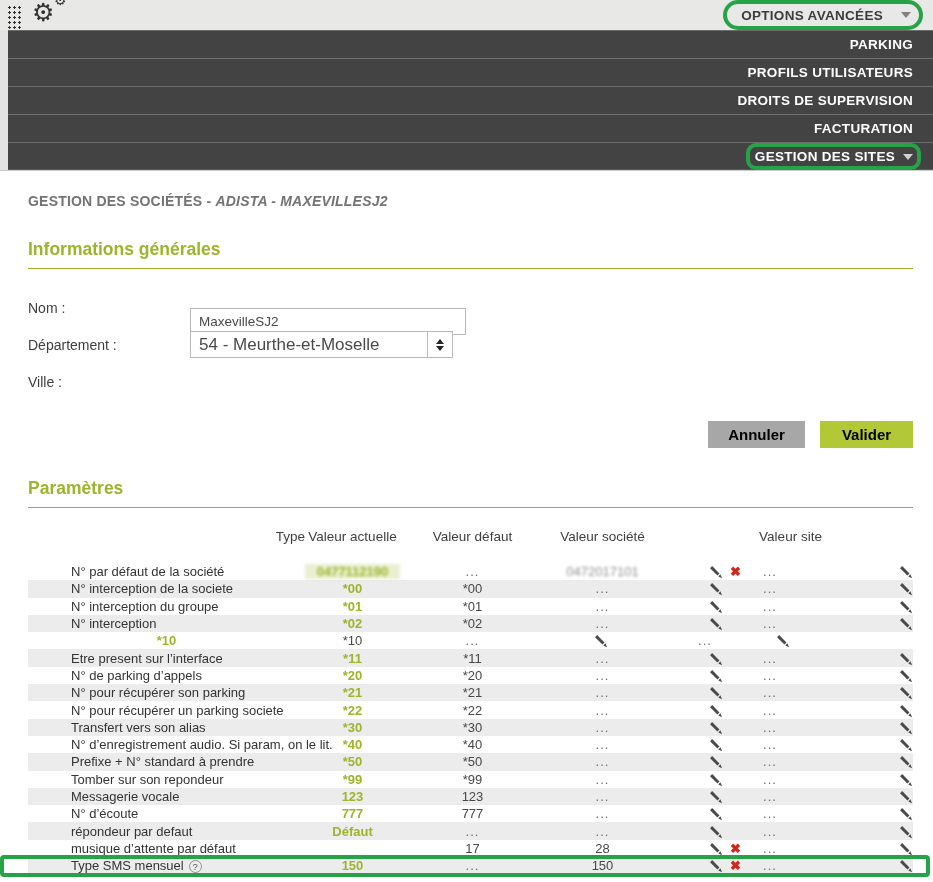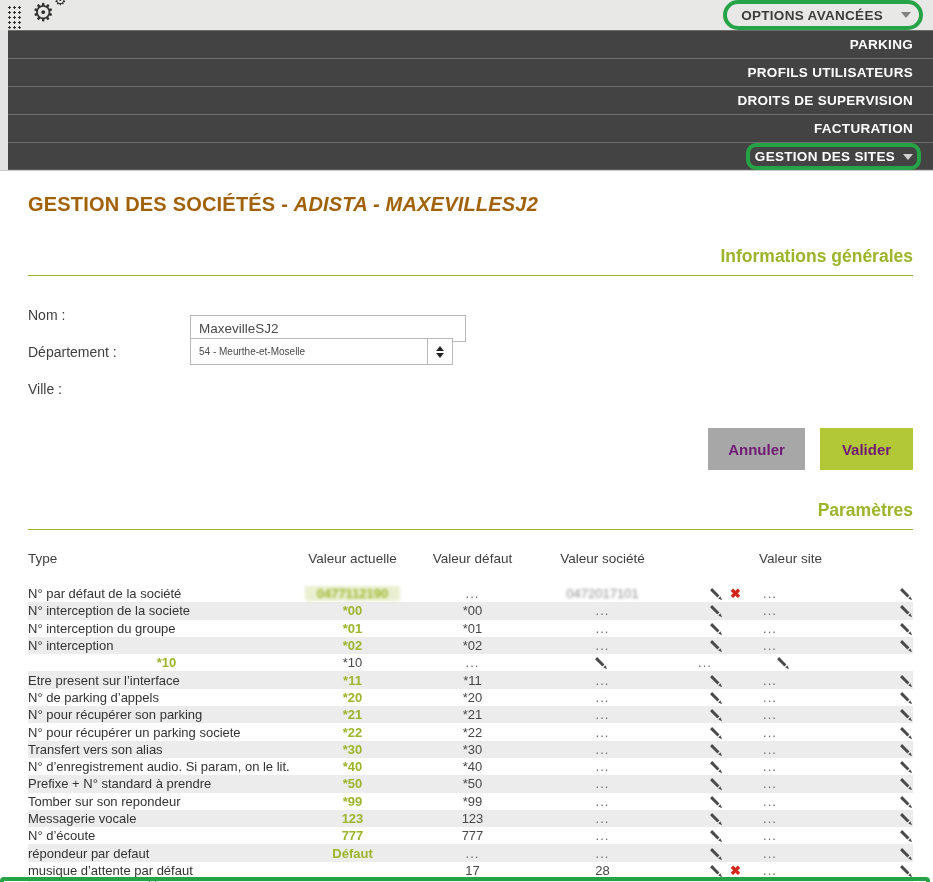--- a/index.html
+++ b/index.html
@@ -29,56 +29,56 @@
   .menu-item { height: 28px; background: var(--menu_bg); border-top: 1px solid #6d6d6d;
                display: flex; justify-content: flex-end; align-items: center; padding-right: 20px; cursor: pointer; }
   .menu-item:last-child { border-bottom: 1px solid #5a5a5a; text-align: right; }
   .mi-inner { display: inline-flex; align-items: center; gap: 8px; position: relative; }
   .mi-label { color: #fff; font-size: 13.5px; font-weight: 700; letter-spacing: .3px; }
   .menu-item.highlighted .mi-inner::after { content: ""; position: absolute; left: -9px; right: -8px;
       top: -6px; bottom: -6px; border: 4px solid var(--annotation); border-radius: 10px; pointer-events: none; }
 
   
   main { padding: 0 20px 0 28px; }
-  .page-title { margin-top: 22px; font-size: 20px; font-weight: 600; color: #a16207; letter-spacing: .2px; }
-  h2.section { margin-top: 30px; font-size: 17.5px; font-weight: 700; color: var(--accent); text-align: right; }
+  .page-title { margin-top: 22px; font-size: 14px; font-weight: 600; color: #737373; letter-spacing: .2px; }
+  h2.section { margin-top: 30px; font-size: 17.5px; font-weight: 700; color: var(--accent); }
   h2.params { }
   hr.section-line { border: 0; border-top: 1px solid var(--accent); margin-top: 8px; }
 
   
   .form { margin-top: 25px; }
   .frow { display: flex; align-items: center; height: 27px; margin-bottom: 10px; }
   .flabel { width: 162px; font-size: 14px; color: #3e3e3e; }
   .finput { width: 276px; height: 27px; border: 1px solid #b9b9b9; padding: 0 8px;
             font-family: "Liberation Sans", sans-serif; font-size: 13.5px; color: #4a4a4a; outline: none; margin-top: 27px; }
   .selbox { width: 263px; height: 27px; border: 1px solid #b9b9b9; display: flex; background: #fff; cursor: pointer; }
-  .sel-value { flex: 1; display: flex; align-items: center; padding-left: 8px; font-size: 10px; color: #4a4a4a; }
+  .sel-value { flex: 1; display: flex; align-items: center; padding-left: 8px; font-size: 17px; color: #4a4a4a; }
   .spin { width: 25px; border-left: 1px solid #b9b9b9; display: flex; flex-direction: column;
           align-items: center; justify-content: center; gap: 2px; }
   .tri-up { width: 0; height: 0; border-left: 4px solid transparent; border-right: 4px solid transparent;
             border-bottom: 5px solid #262626; }
   .tri-down { width: 0; height: 0; border-left: 4px solid transparent; border-right: 4px solid transparent;
               border-top: 5px solid #262626; }
 
   .btn-row { display: flex; justify-content: flex-end; gap: 15px; margin-top: 26px; }
-  .btn { height: 42px; display: flex; align-items: center; justify-content: center;
-         color: #701a75; font-size: 15px; font-weight: 700; cursor: pointer; }
+  .btn { height: 27px; display: flex; align-items: center; justify-content: center;
+         color: #000000; font-size: 15px; font-weight: 700; cursor: pointer; }
   .btn.cancel { width: 97px; background: #a7a7a7; }
   .btn.submit { width: 93px; background: var(--accent_button); }
 
   
   .ptable { margin-top: 20px; }
   .thead, .prow { display: grid; grid-template-columns: 277px 95px 145px 115px 90px 40px 1fr; align-items: center; }
   .thead { height: 16px; margin-bottom: 19px; font-size: 13.5px; color: #3e3e3e; }
   .th { text-align: center; }
-  .th.first { text-align: left; }
+  .th.first { text-align: right; }
   .th.site { grid-column: 6 / 8; transform: translateX(-41px); }
   .prow { height: 17.3px; font-size: 13px; }
   .prow.alt { background: var(--row_alt); }
-  .c-type { color: #333; display: flex; align-items: flex-start; gap: 5px; white-space: nowrap; }
+  .c-type { color: #333; display: flex; align-items: flex-end; gap: 5px; white-space: nowrap; margin-left: 43px; }
   .c-act { text-align: center; color: var(--accent); font-weight: 700; }
   .c-def { text-align: center; color: #474747; }
   .c-soc { text-align: center; color: #474747; }
   .dots { color: #6e6e6e; letter-spacing: 1px; font-weight: 400; }
   .c-a1 { display: flex; align-items: center; gap: 7px; padding-left: 48px; }
   .c-site { text-align: center; }
   .c-a2 { display: flex; justify-content: flex-end; }
   .pencil svg { display: block; }
   .xdel { color: var(--danger); font-weight: 700; font-size: 13px; line-height: 1; cursor: pointer; }
   .help { display: inline-flex; width: 13px; height: 13px; border: 1px solid #909090; border-radius: 50%;

